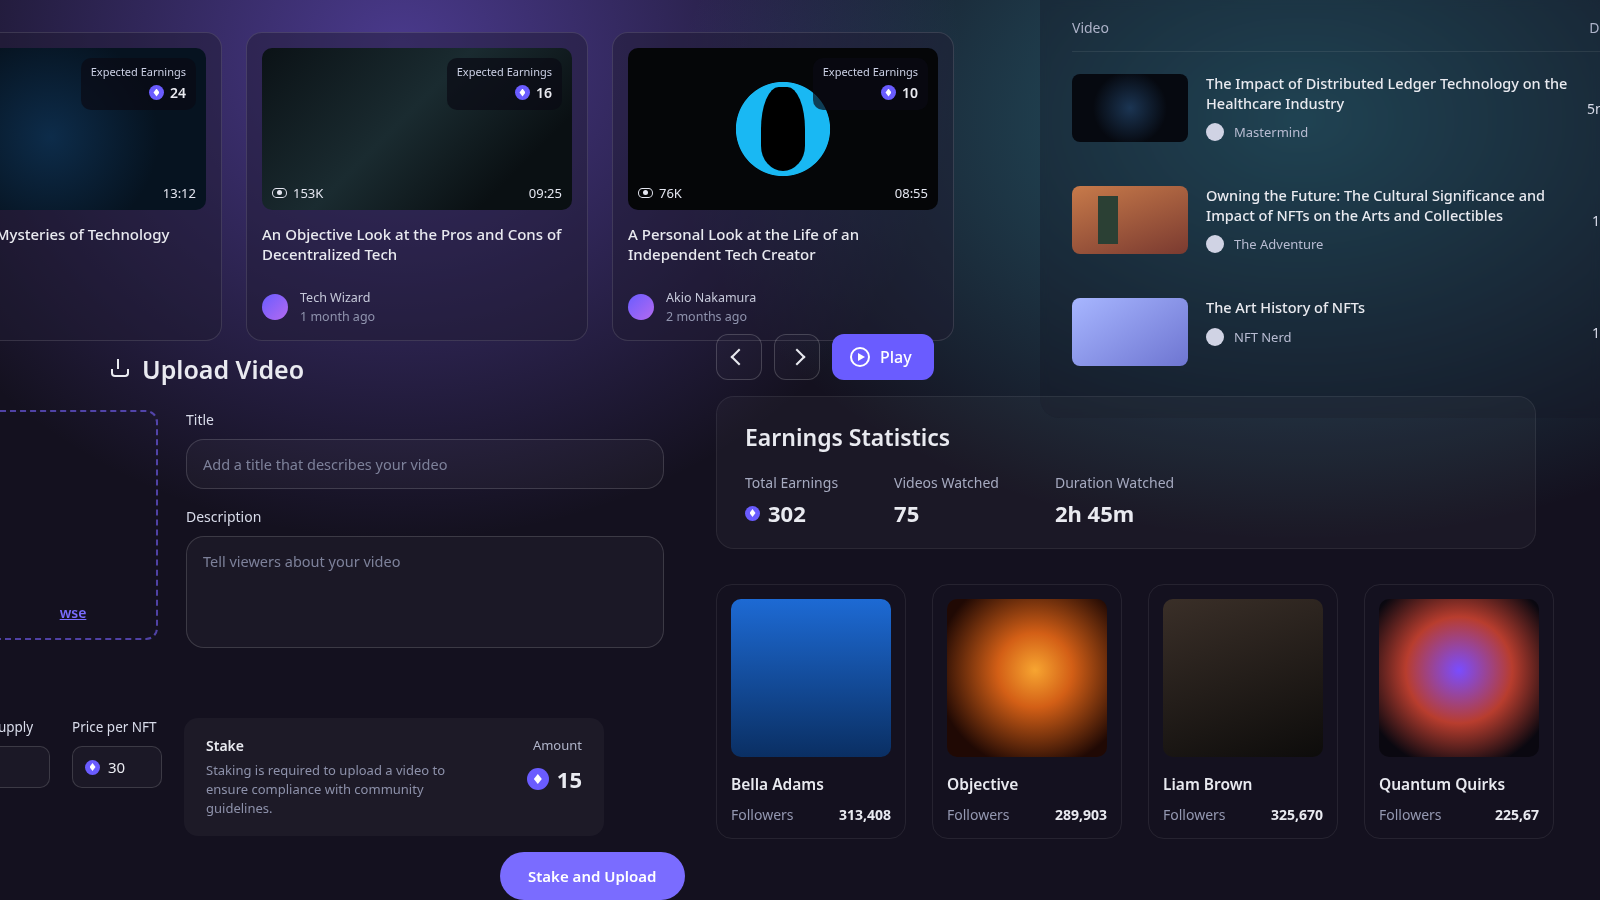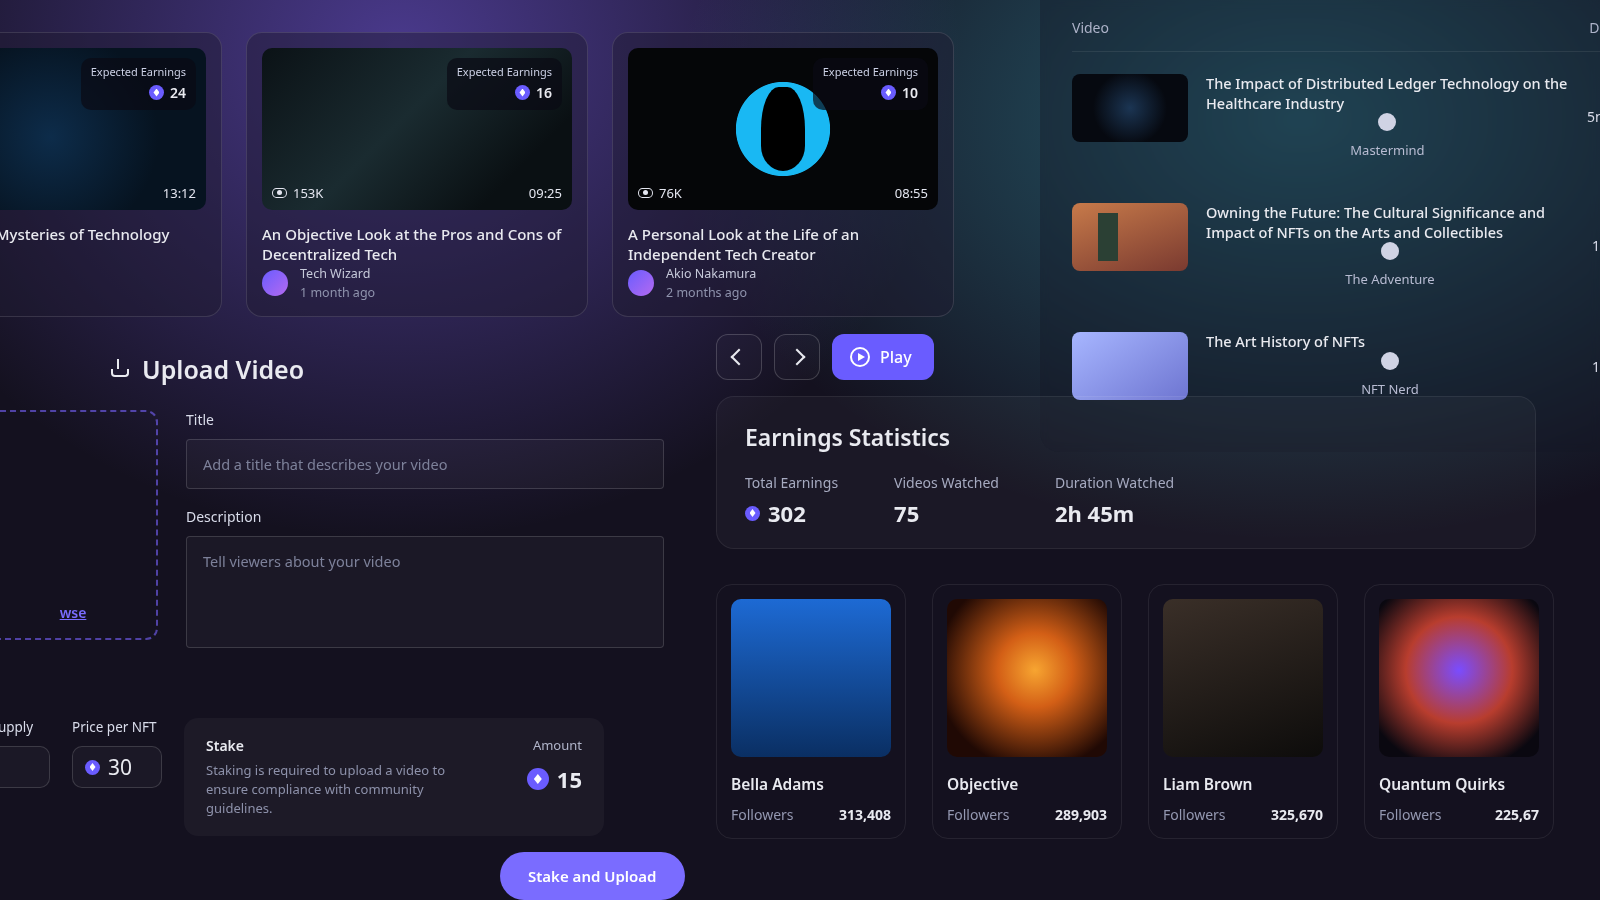--- a/index.html
+++ b/index.html
@@ -60,21 +60,21 @@
   .coin::after{ content:""; width:6px; height:8px; background:#fff; clip-path: polygon(50% 0,100% 50%,50% 100%,0 50%); }
   .thumb-bottom {
     position: absolute; bottom: 8px; left: 10px; right: 10px;
     display:flex; justify-content:space-between; align-items:center;
     font-size: 13px; color:#e4e6f0;
   }
   .views { display:flex; gap:6px; align-items:center; }
   .eye { width:15px; height:10px; border:1.5px solid #e4e6f0; border-radius:60% / 100%; position:relative;}
   .eye::after{content:""; position:absolute; left:4px; top:1px; width:5px; height:5px; border-radius:50%; background:#e4e6f0;}
   .card-title { margin-top:14px; font-size:15px; line-height:1.35; font-weight:500; }
-  .card-meta { display:flex; gap:12px; align-items:center; margin-top:0; }
+  .card-meta { display:flex; gap:12px; align-items:center; margin-top:24px; }
   .avatar-sm { width:26px; height:26px; border-radius:50%; background: linear-gradient(135deg,#6a5cff,#b46af0); }
   .meta-text { font-size:12.5px; color:#c6c9da; }
   .meta-text .when { color:#8f93ad; margin-top:2px; }
 
   
   .right-panel {
     position:absolute; top: 0; right:-40px; width: 600px;
     background: rgba(20,22,36,0.35);
     border-radius: 0 0 0 20px;
     padding: 0 32px 30px 32px;
@@ -82,21 +82,21 @@
   }
   .rp-header { display:flex; justify-content:space-between; font-size:14px; color:#aeb3c9; border-bottom:1px solid rgba(255,255,255,0.08); padding:18px 0 14px; }
   .playlist-item { display:flex; gap:18px; align-items:flex-start; padding:22px 0; }
   .pl-thumb { width:116px; height:68px; border-radius:8px; background:#12141f; flex-shrink:0; }
   .pl-th-0 { background: radial-gradient(circle at 50% 50%, #1b3553 0%, #060910 55%); }
   .pl-th-1 { background: linear-gradient(160deg,#c77a4a,#7a3a30); position:relative; }
   .pl-th-1::after{content:""; position:absolute; left:26px; top:10px; width:20px; height:48px; background:#2b4034;}
   .pl-th-2 { background: linear-gradient(145deg,#a7b6ff,#6e75d1); }
   .pl-info { flex:1; }
   .pl-title { font-size:14.5px; line-height:1.35; font-weight:500; }
-  .pl-auth { display:flex; gap:10px; align-items:center; color:#b8bcd2; font-size:13px;flex-direction:column;}
+  .pl-auth { display:flex; gap:10px; align-items:center; margin-top:10px; color:#b8bcd2; font-size:13px;}
   .pl-avatar { width:18px; height:18px; border-radius:50%; background:#d0d3e4; }
   .pl-dur { font-size:14px; color:#d8dbe9; align-self:center; }
 
   
   .nav-play {
     position:absolute; top: 334px; left: 716px;
     display:flex; gap:12px; align-items:center;
   }
   .nav-btn {
     width:46px; height:46px; border-radius:12px;
@@ -134,40 +134,40 @@
     display:flex; align-items:flex-end; justify-content:center; padding-bottom:16px;
     font-size:14px; font-weight:600;
   }
   .dropzone span{ color:#7a6cff; text-decoration:underline; }
   .fields { flex:1; }
   .fld-lbl { font-size:14px; color:#d9dcea; margin-bottom:10px; }
   .txt, .ta {
     width:100%;
     background: rgba(255,255,255,0.03);
     border:1px solid rgba(255,255,255,0.15);
-    border-radius:4px;
+    border-radius:18px;
     padding:14px 16px;
     color:#d946ef; font-size:14.5px;
     outline:none;
   }
   .txt::placeholder,.ta::placeholder{ color:#7d819a;}
   .ta { height:112px; resize:none; margin-top:0;}
   .gap { height:18px; }
 
   .supply-row{
     position:absolute; top: 718px; left:-40px;
     display:flex; gap:22px; align-items:flex-start;
   }
   .mini-col .fld-lbl{ font-size:13.5px; margin-bottom:10px;}
   .mini-in{
     width:90px; height:42px; border-radius:10px;
     border:1px solid rgba(255,255,255,0.15);
     background: rgba(255,255,255,0.03);
     display:flex; align-items:center; gap:8px; padding:0 12px;
-    font-size:21px;
+    font-size:15px;
   }
   .stake-box{
     width:420px;
     background: rgba(255,255,255,0.04);
     border-radius:14px;
     padding:18px 22px;
     display:flex; justify-content:space-between;
   }
   .stake-box h4{ font-size:14px; font-weight:600; margin-bottom:6px;}
   .stake-box p{ font-size:13px; color:#8d91aa; line-height:1.45; max-width:270px;}

